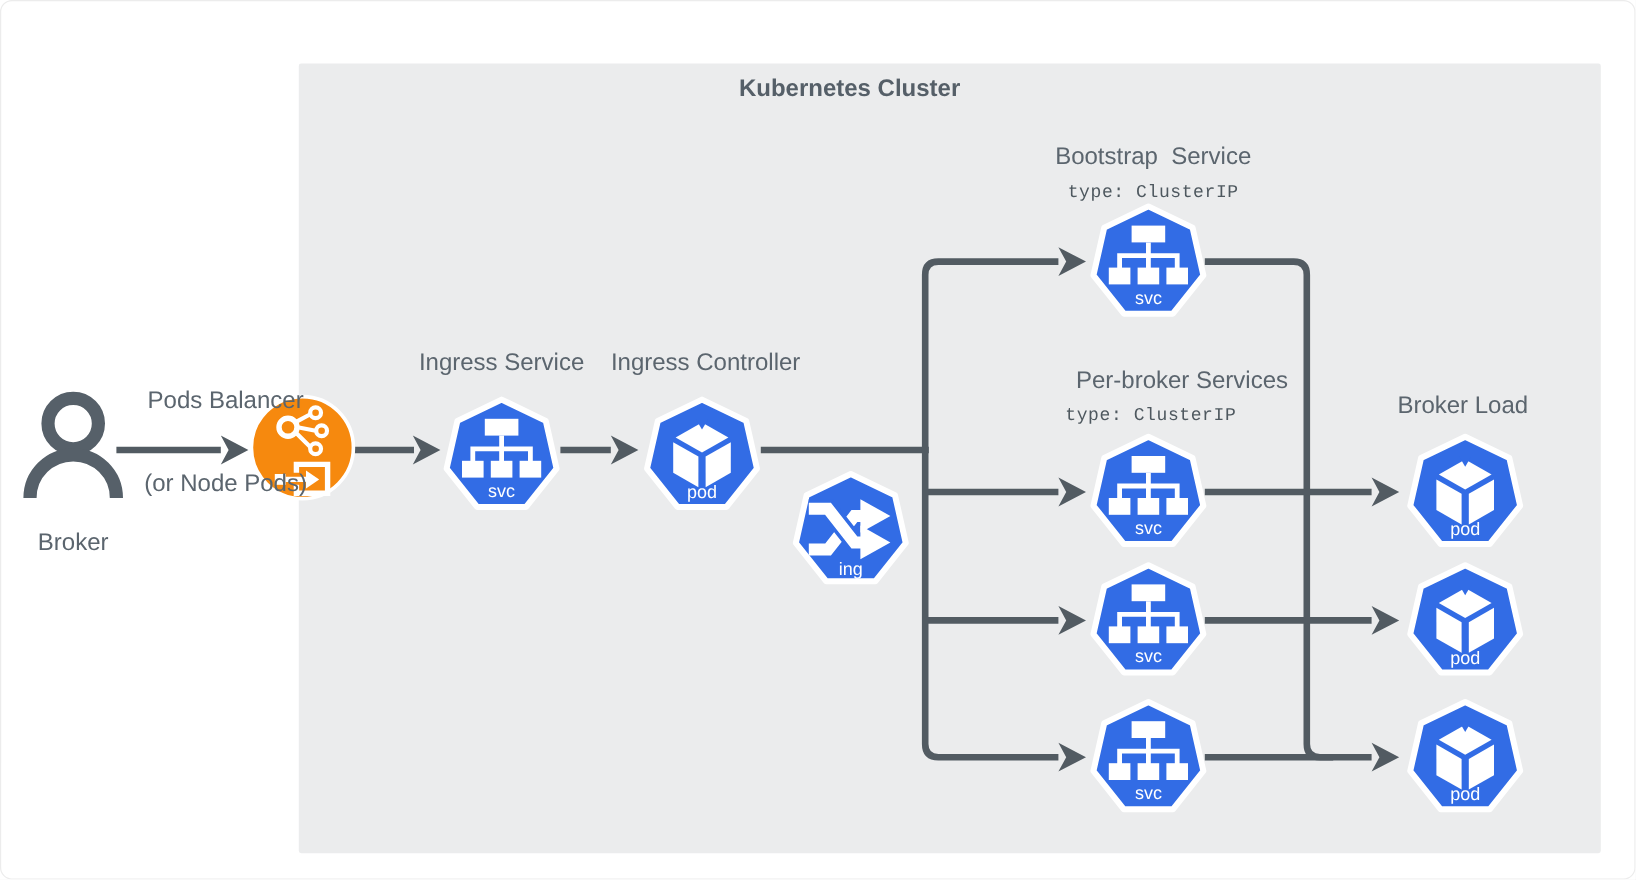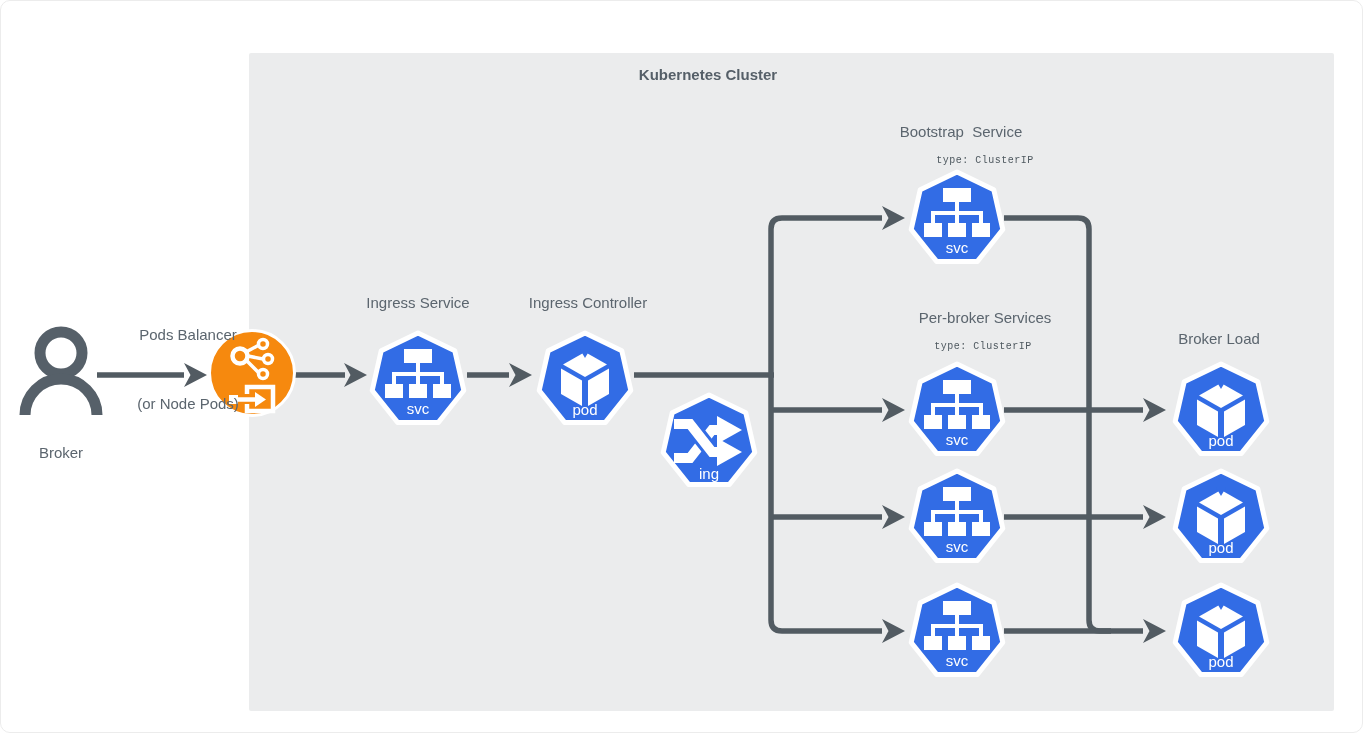--- a/index.html
+++ b/index.html
@@ -21,26 +21,26 @@
     border-radius:2px;
     z-index:0;
   }
   .connectors{position:absolute;left:0;top:0;z-index:1;}
   .conn{stroke:#525b62;stroke-width:5.5;fill:none;stroke-linejoin:round;}
   .ah{fill:#525b62;}
   .node{position:absolute;transform:translate(-50%,-50%);z-index:2;line-height:0;}
   .label{
     position:absolute;transform:translateX(-50%);
     text-align:center;white-space:pre;
-    color:#5b656e;font-size:15px;line-height:23px;z-index:3;
+    color:#5b656e;font-size:20px;line-height:23px;z-index:3;
   }
   .label.bold{font-weight:bold;color:#555f68;}
   .label.mono{
     font-family:"Liberation Mono","DejaVu Sans Mono",monospace;
-    font-size:10px;color:#4e585f;letter-spacing:0.5px;margin-left:24px;
+    font-size:15px;color:#4e585f;letter-spacing:0.5px;
   }
   .hept-badge{
     font-family:"Liberation Sans",sans-serif;
     font-size:15px;fill:#ffffff;
   }
   .lb-circle{
     position:absolute;transform:translate(-50%,-50%);
     width:82px;height:82px;border-radius:50%;
     background:#f6890e;border:3px solid #ffffff;
     z-index:2;line-height:0;

